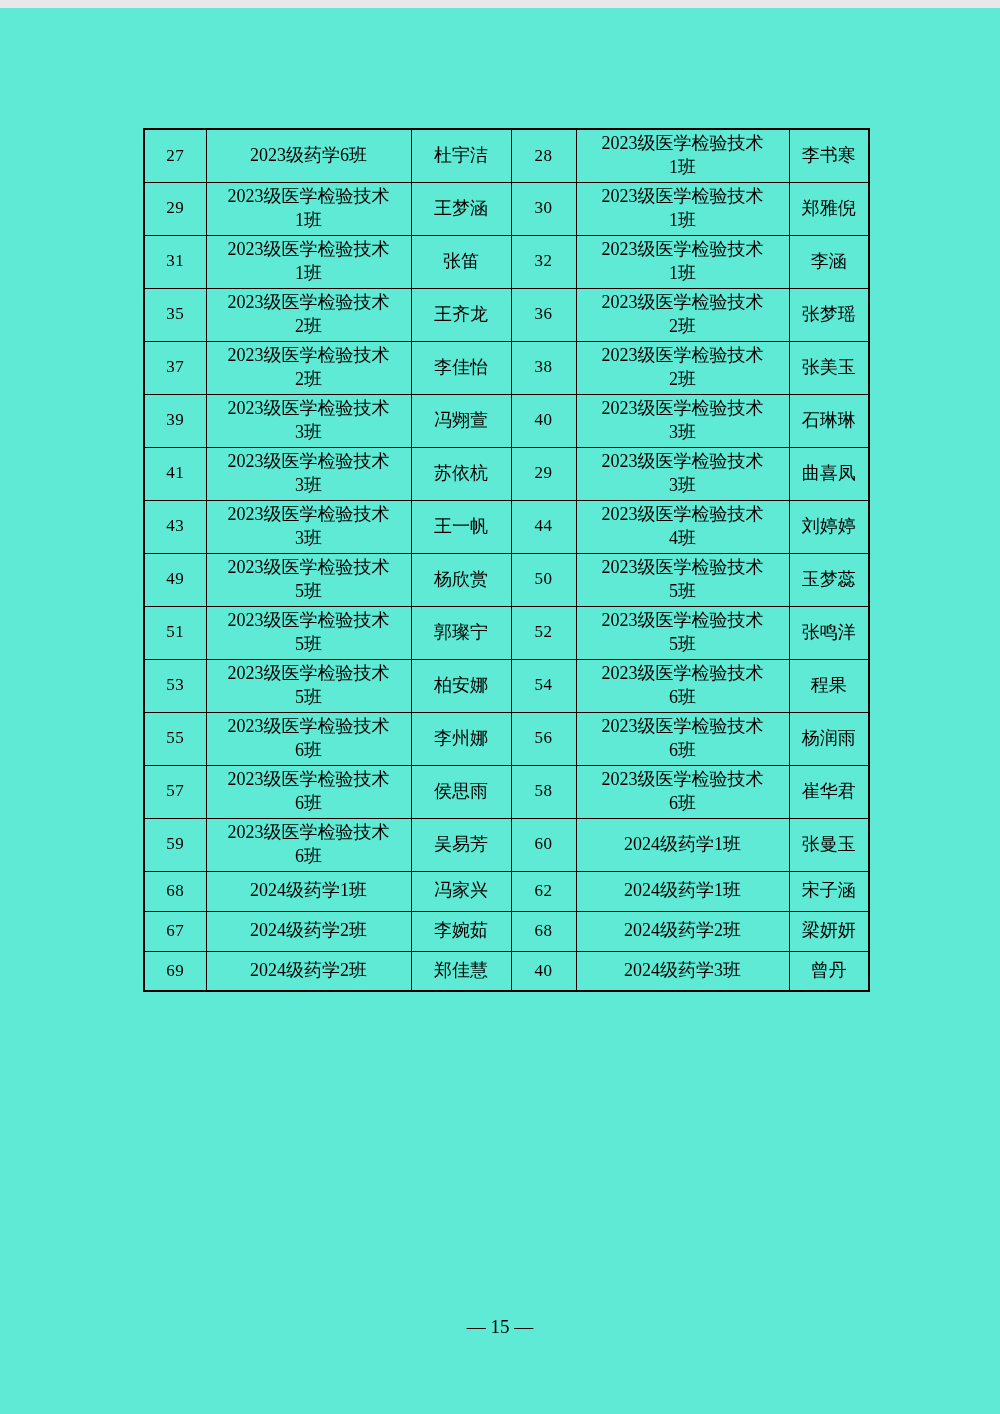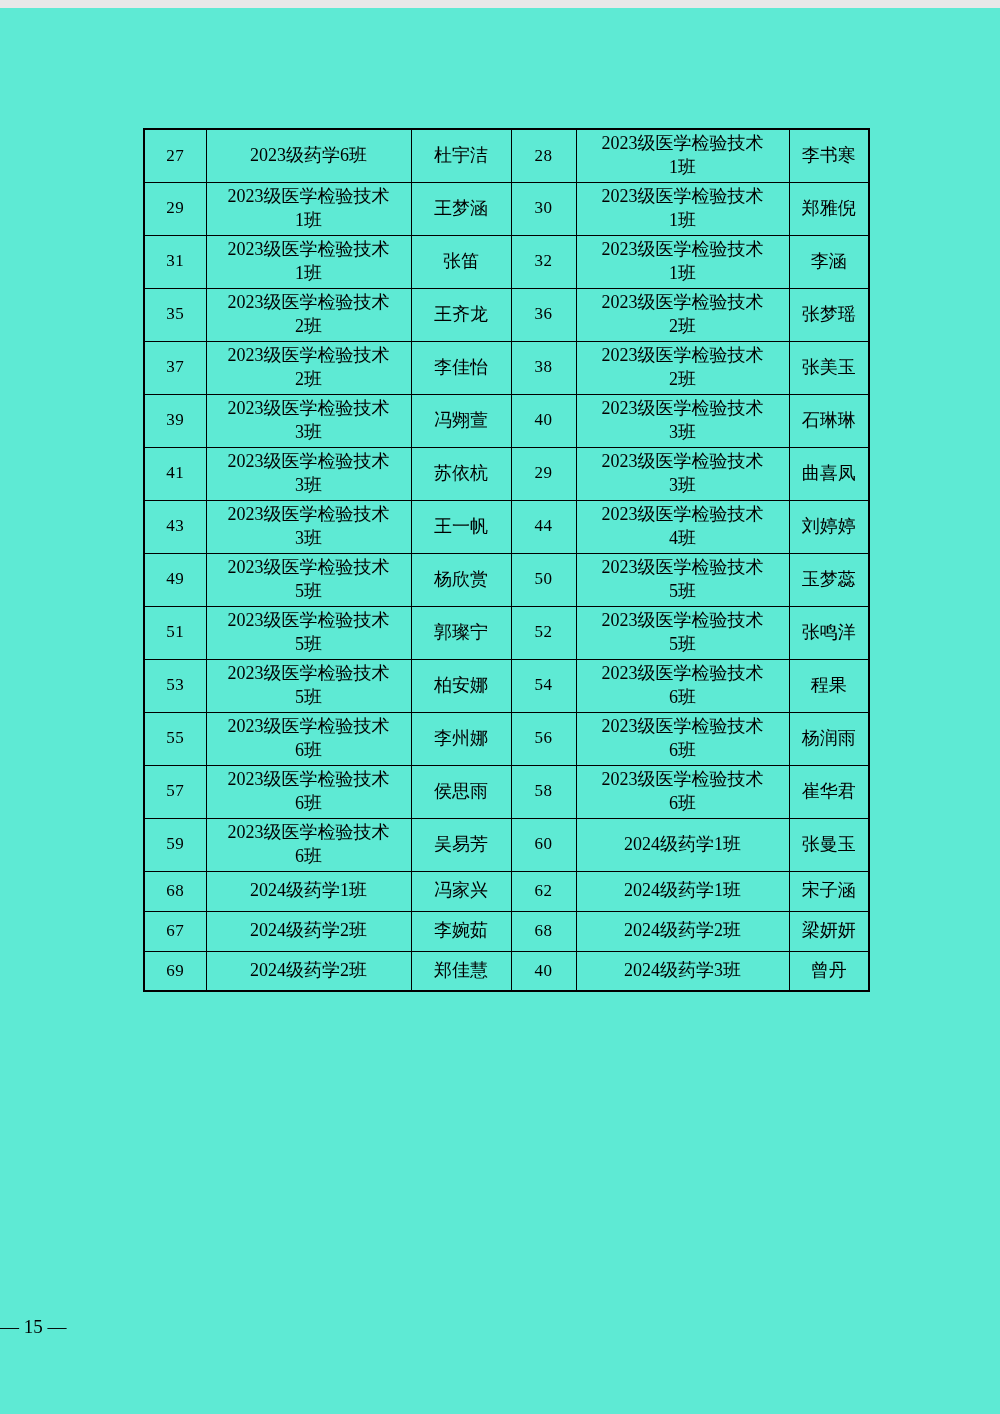--- a/index.html
+++ b/index.html
@@ -40,21 +40,21 @@
     font-size: 17px;
     letter-spacing: 0.5px;
   }
   table.roster tr.tall { height: 53px; }
   table.roster tr.short { height: 40px; }
   .footer-page-number {
     position: absolute;
     top: 1308px;
     left: 0;
     width: 1000px;
-    text-align: left;
+    text-align: center;
     font-size: 19px;
     color: #000000;
   }
 </style>
 </head>
 <body>
 
 <div class="page">
 
   <table class="roster">

